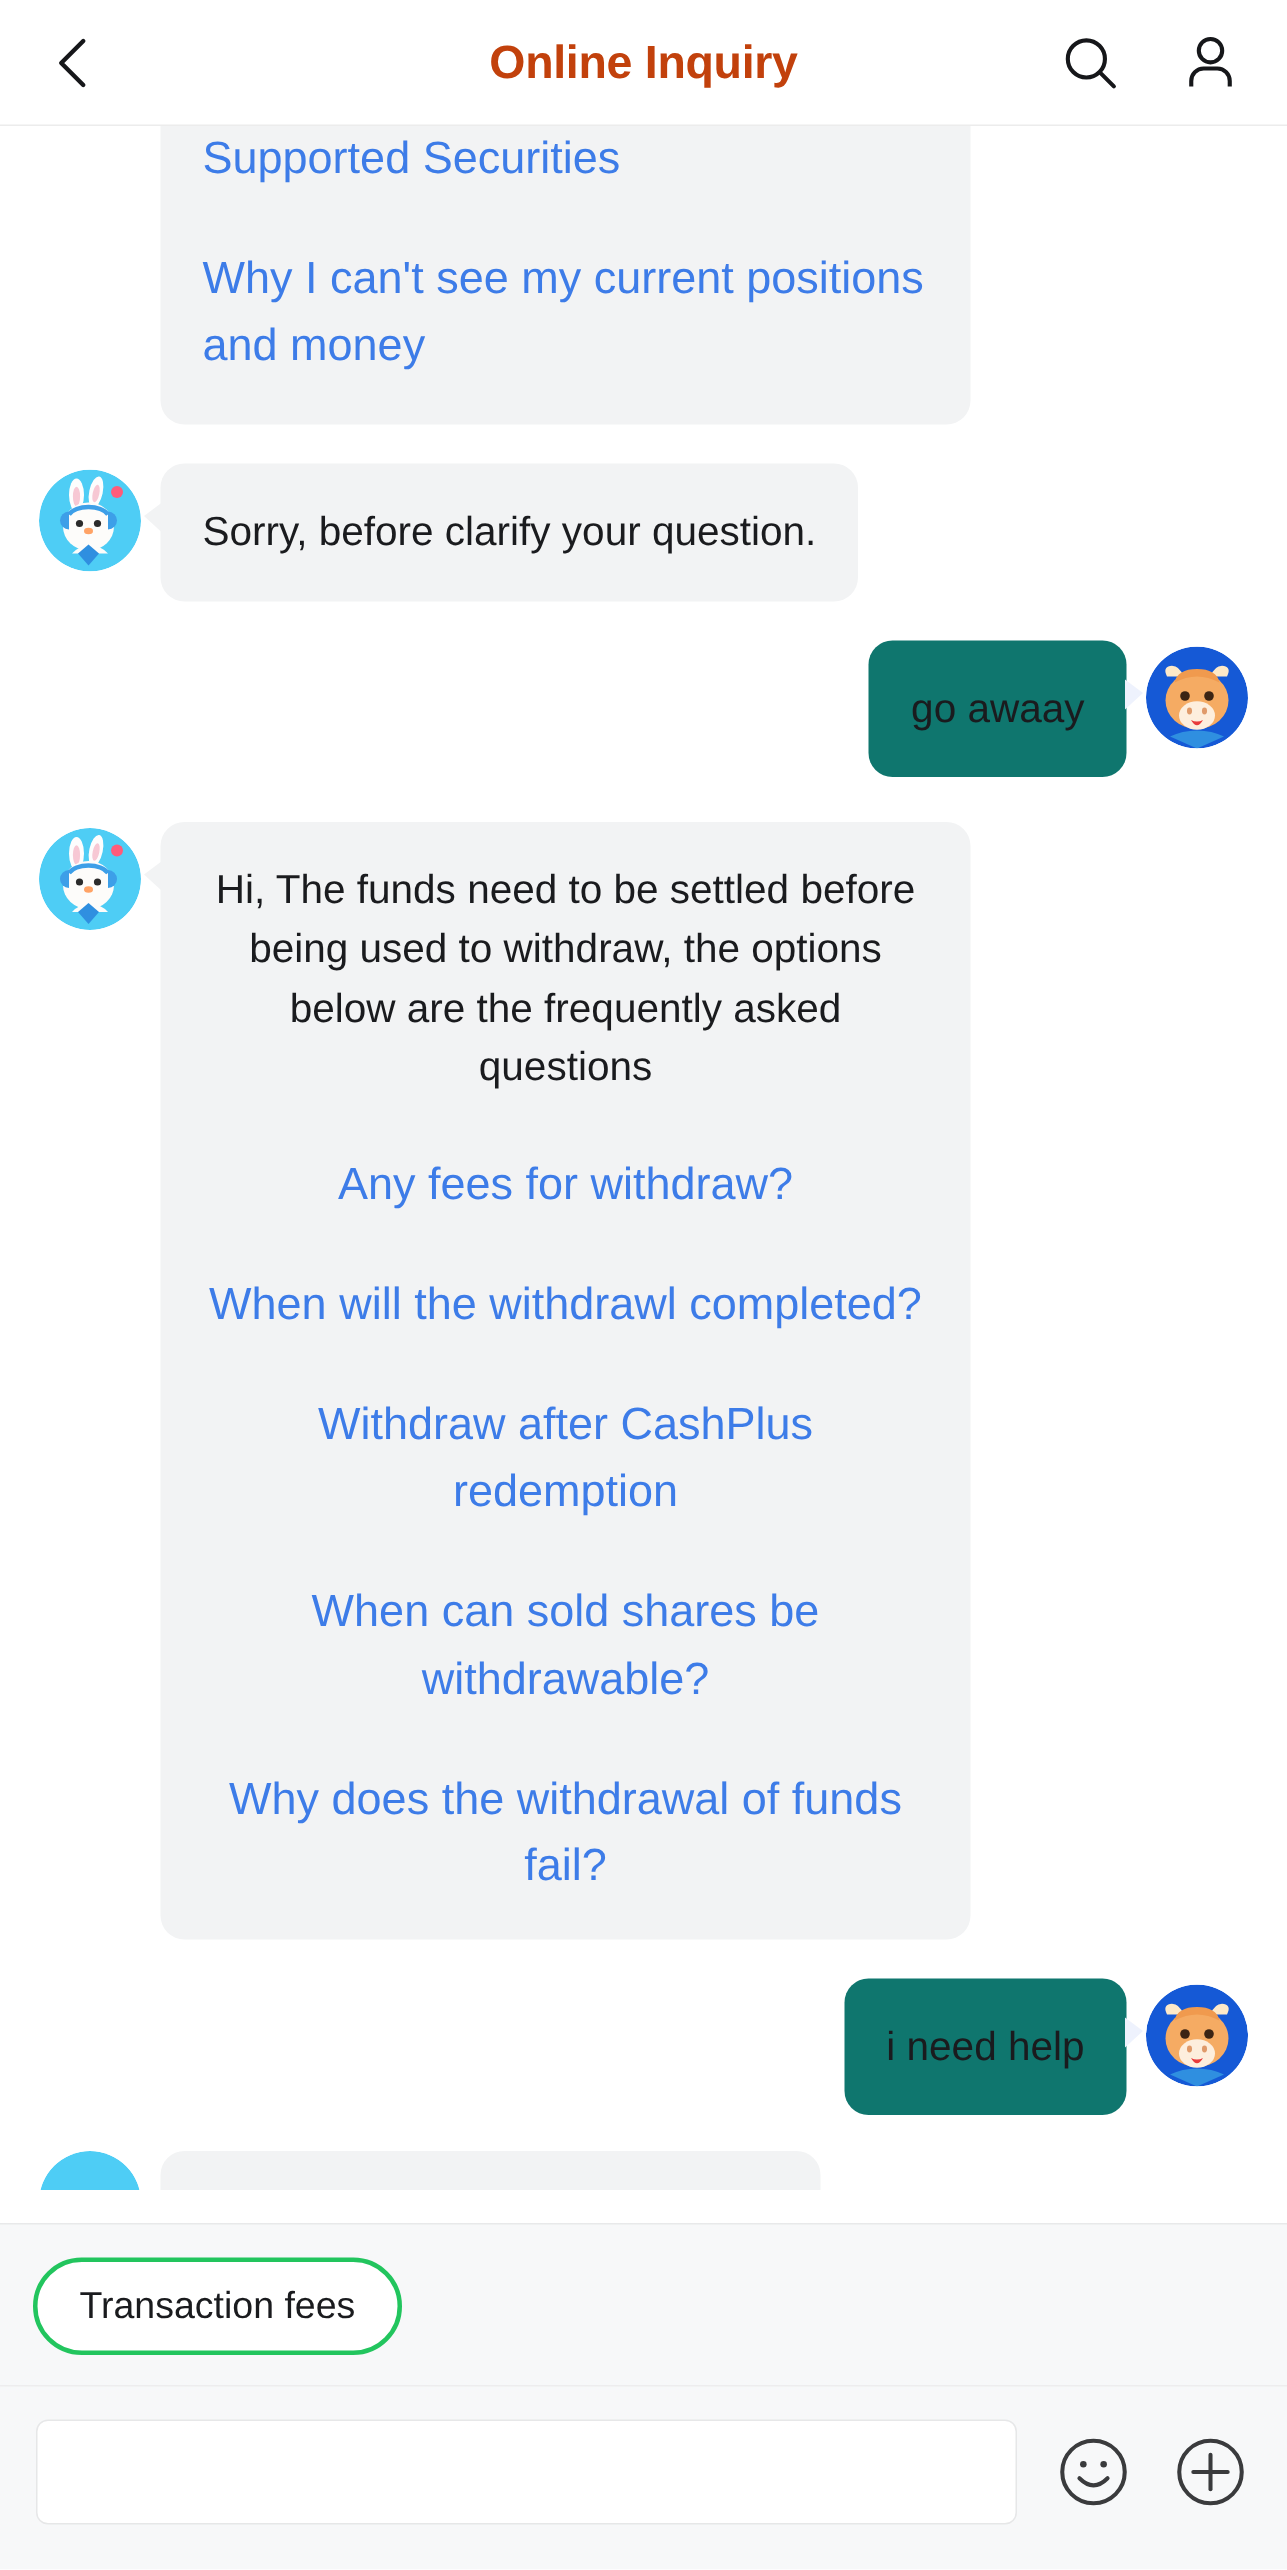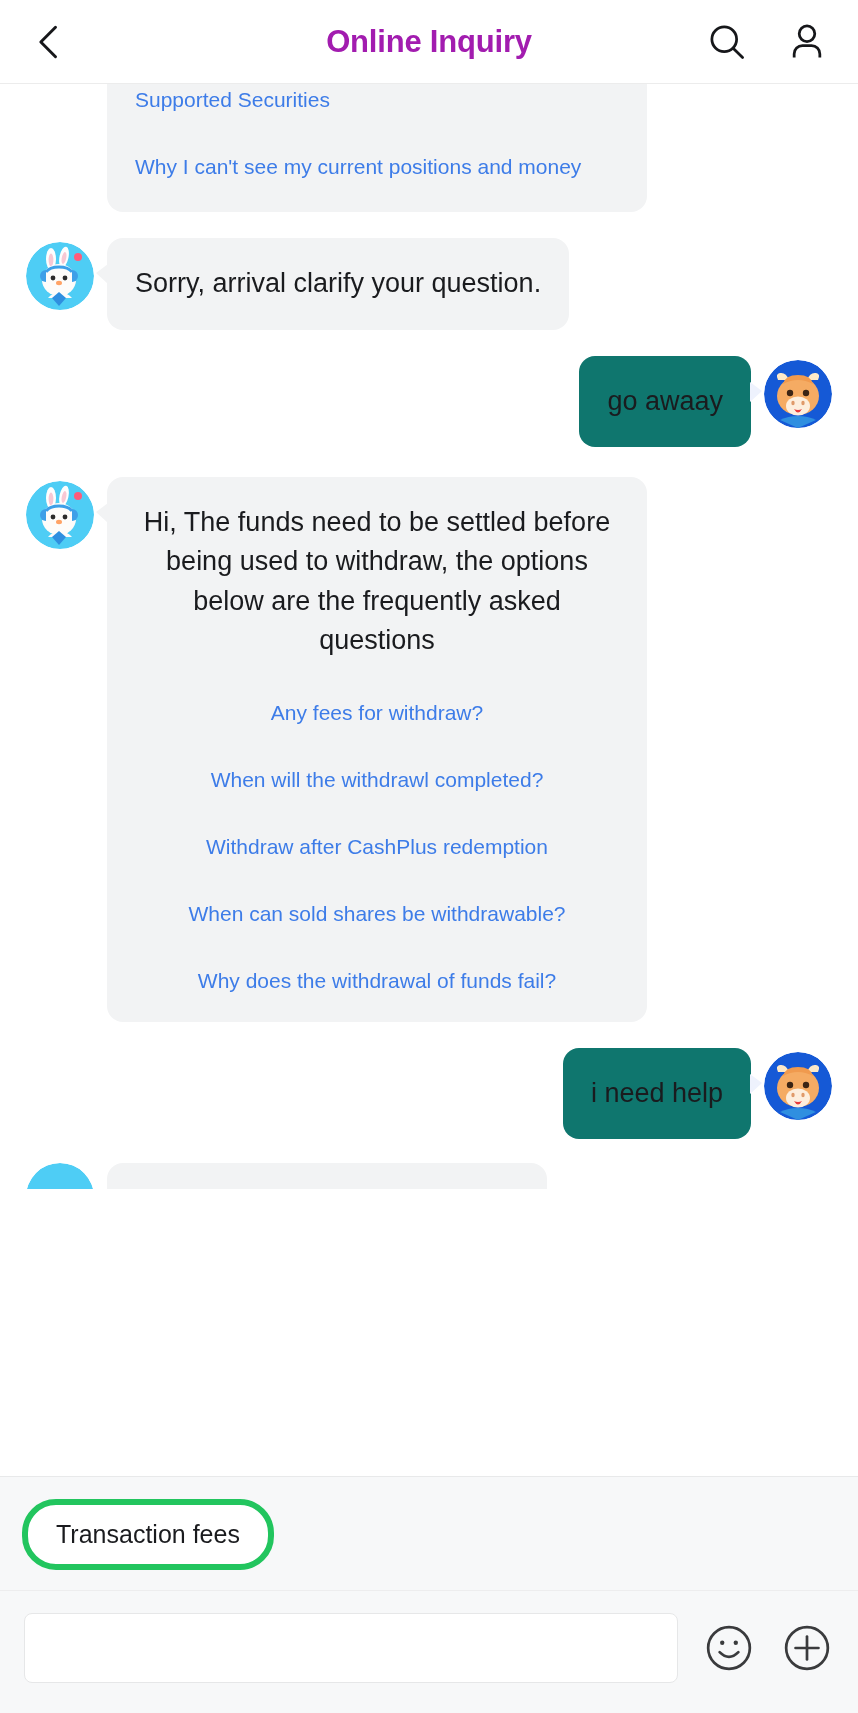--- a/index.html
+++ b/index.html
@@ -38,21 +38,21 @@
     width: 54px; height: 54px;
     display: flex; align-items: center; justify-content: flex-start;
     cursor: pointer;
   }
   .hdr-title {
     position: absolute;
     left: 0; right: 0;
     text-align: center;
     font-size: 31px;
     font-weight: 700;
-    color: #a21caf;
+    color: #c2410c;
     letter-spacing: -0.2px;
     pointer-events: none;
   }
   .hdr-right {
     margin-left: auto;
     display: flex;
     align-items: center;
     gap: 34px;
     z-index: 5;
   }
@@ -130,21 +130,21 @@
 
   .bubble p.body-text {
     font-size: 27px;
     line-height: 1.46;
     color: #1a1b1e;
   }
   .bubble a.faq-link,
   .bubble .faq-link {
     display: block;
     color: #3d7ce8;
-    font-size: 21px;
+    font-size: 30px;
     line-height: 1.48;
     text-decoration: none;
     margin-top: 36px;
     cursor: pointer;
   }
   .bubble .faq-link:first-child { margin-top: 0; }
 
   
   .row.clipped { margin-bottom: 26px; }
   .bubble.clipped-b {
@@ -182,21 +182,21 @@
   }
   .chips {
     display: flex;
     align-items: center;
     gap: 22px;
     padding: 22px 22px 20px 22px;
     border-bottom: 1px solid #ededee;
   }
   .chip {
     background: #ffffff;
-    border: 6px solid #22c55e;
+    border: 3px solid #22c55e;
     border-radius: 34px;
     padding: 15px 28px;
     font-size: 25px;
     color: #1a1b1e;
     white-space: nowrap;
     cursor: pointer;
   }
   .composer {
     display: flex;
     align-items: center;
@@ -275,21 +275,21 @@
           <circle cx="39" cy="36" r="2.4" fill="#2b2b2b"></circle>
           <ellipse cx="33" cy="41" rx="3" ry="2.2" fill="#ffa366"></ellipse>
           <path d="M14 34 a6 6 0 0 1 6 -6 v12 a6 6 0 0 1 -6 -6 z" fill="#3d9fe8"></path>
           <path d="M52 34 a6 6 0 0 0 -6 -6 v12 a6 6 0 0 0 6 -6 z" fill="#3d9fe8"></path>
           <path d="M20 30 a14 8 0 0 1 26 0" fill="none" stroke="#3d9fe8" stroke-width="3"></path>
           <path d="M22 56 a14 11 0 0 1 24 0 z" fill="#fdfcfa"></path>
           <path d="M33 50 l7 6 l-7 8 l-7 -8 z" fill="#2f8fe0"></path>
         </svg>
       </div>
       <div class="bubble bot-b">
-        <p class="body-text">Sorry, arrival clarify your question.</p>
+        <p class="body-text">Sorry, before clarify your question.</p>
       </div>
     </div>
 
     <div class="row user" style="margin-bottom:30px;">
       <div class="bubble user-b">
         <p class="body-text">go awaay</p>
       </div>
       <div class="avatar user-av">
         <svg viewBox="0 0 68 68">
           <circle cx="34" cy="34" r="34" fill="#1559d6"></circle>

